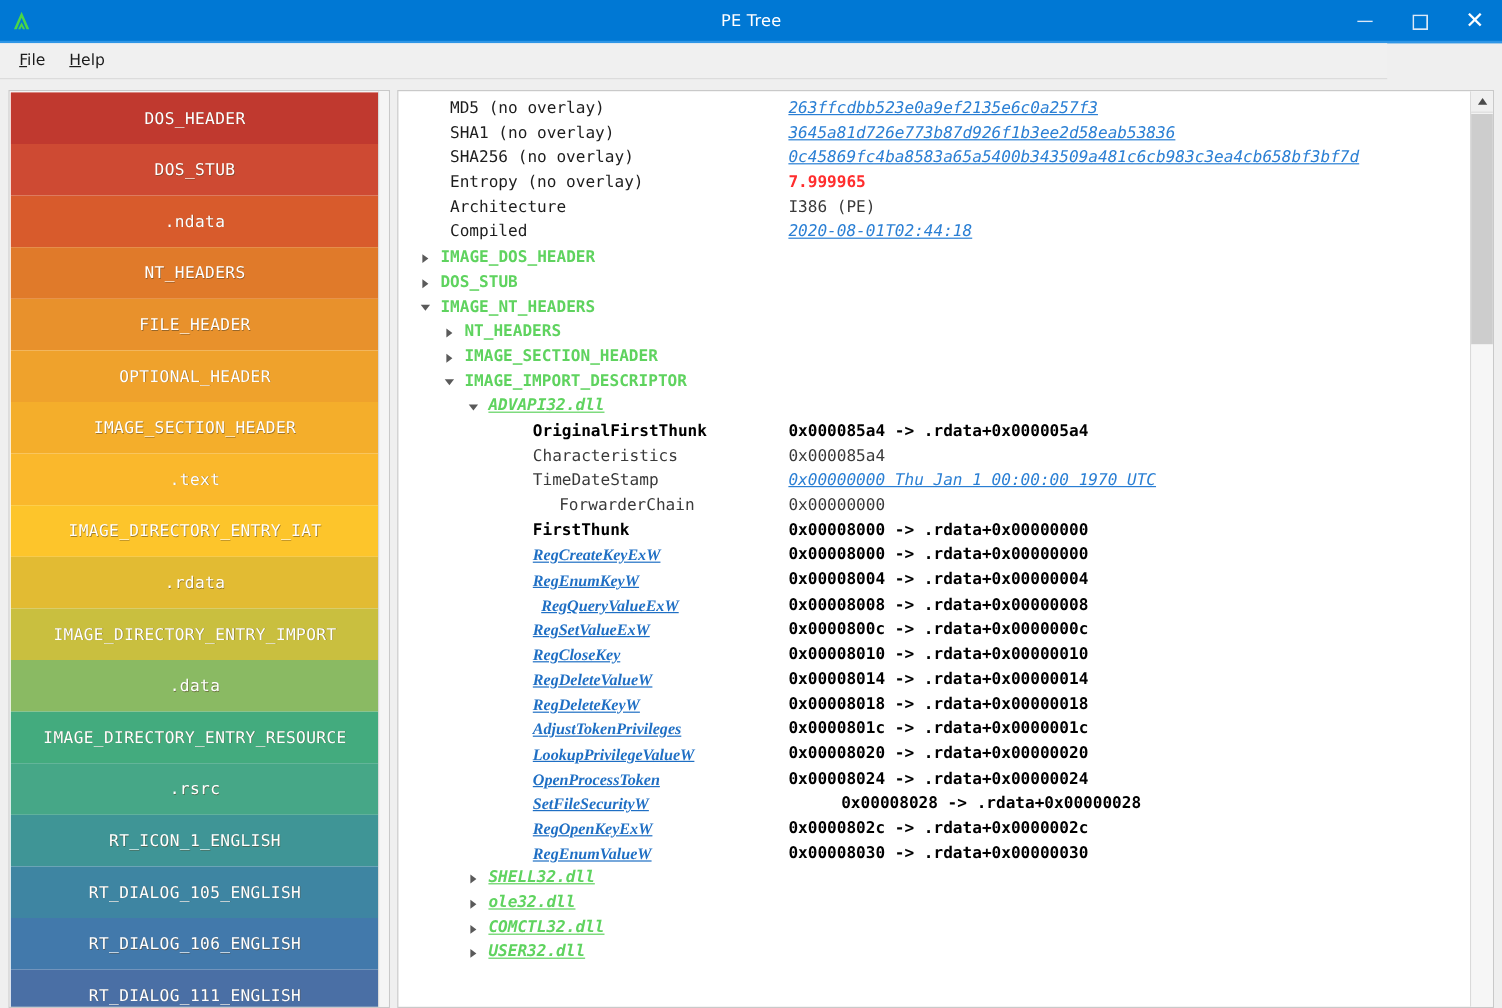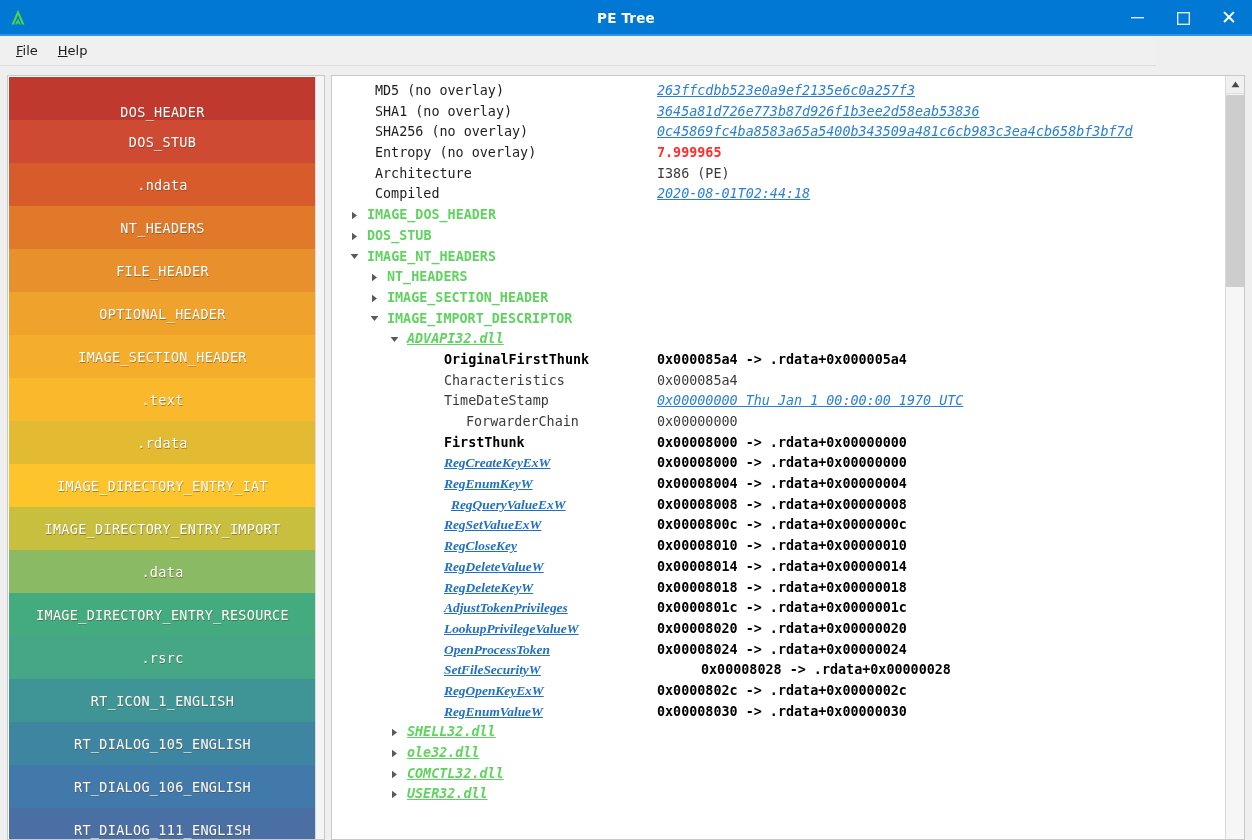--- a/index.html
+++ b/index.html
@@ -18,21 +18,21 @@
     display: flex; align-items: center;
   }
   .titlebar-sep { position:absolute; left:0; top:34px; width:1252px; height:2px; background:#2f96e6; }
   .app-icon {
     width: 36px; height: 36px; display: flex; align-items: center; justify-content: center;
     flex: 0 0 36px;
   }
   .title-text {
     position: absolute; left: 0; top: 0; width: 1252px; height: 36px;
     display: flex; align-items: center; justify-content: center;
-    color: #ffffff; font-size: 13.5px; font-weight: bold;
+    color: #ffffff; font-size: 13.5px; font-weight: normal;
     letter-spacing: .2px;
     pointer-events: none;
   }
   .win-btns {
     position: absolute; right: 0; top: 0; height: 36px;
     display: flex; align-items: center;
   }
   .win-btn {
     width: 46px; height: 36px; display:flex; align-items:center; justify-content:center;
     color: #eaf4fd; font-size: 15px; line-height: 1;
@@ -164,21 +164,21 @@
 
   <div class="menubar">
     <div class="menu-item"><u>F</u>ile</div>
     <div class="menu-item"><u>H</u>elp</div>
   </div>
 
   <div class="body-area">
 
     <div class="sidebar-frame">
       <div class="sidebar-inner" id="sidebar-inner">
-          <div class="map-row" style="background: rgb(192, 57, 47); align-items: flex-end;">
+          <div class="map-row" style="background: rgb(192, 57, 47);">
             <span>DOS_HEADER</span>
           </div>
           <div class="map-row" style="background: rgb(206, 74, 51);">
             <span>DOS_STUB</span>
           </div>
           <div class="map-row" style="background: rgb(216, 91, 44);">
             <span>.ndata</span>
           </div>
           <div class="map-row" style="background: rgb(224, 122, 42);">
             <span>NT_HEADERS</span>
@@ -188,25 +188,25 @@
           </div>
           <div class="map-row" style="background: rgb(239, 162, 44);">
             <span>OPTIONAL_HEADER</span>
           </div>
           <div class="map-row" style="background: rgb(244, 174, 43);">
             <span>IMAGE_SECTION_HEADER</span>
           </div>
           <div class="map-row" style="background: rgb(250, 184, 44);">
             <span>.text</span>
           </div>
+          <div class="map-row" style="background: rgb(253, 197, 43);">
+            <span>IMAGE_DIRECTORY_ENTRY_IAT</span>
+          </div>
           <div class="map-row" style="background: rgb(226, 187, 51);">
             <span>.rdata</span>
-          </div>
-          <div class="map-row" style="background: rgb(253, 197, 43);">
-            <span>IMAGE_DIRECTORY_ENTRY_IAT</span>
           </div>
           <div class="map-row" style="background: rgb(201, 191, 63);">
             <span>IMAGE_DIRECTORY_ENTRY_IMPORT</span>
           </div>
           <div class="map-row" style="background: rgb(138, 186, 99);">
             <span>.data</span>
           </div>
           <div class="map-row" style="background: rgb(67, 171, 126);">
             <span>IMAGE_DIRECTORY_ENTRY_RESOURCE</span>
           </div>

